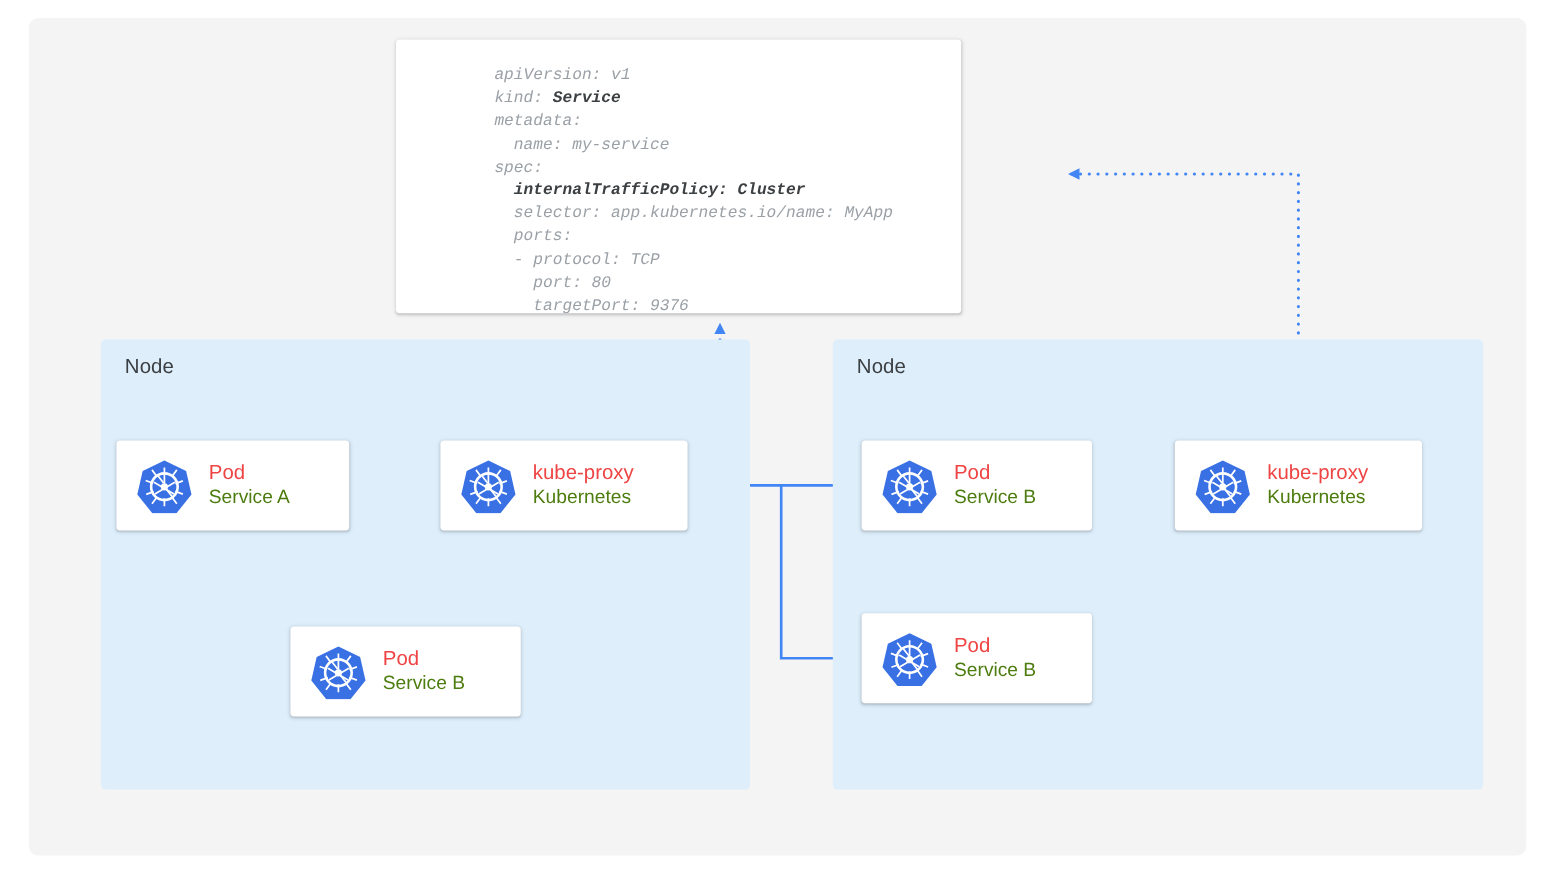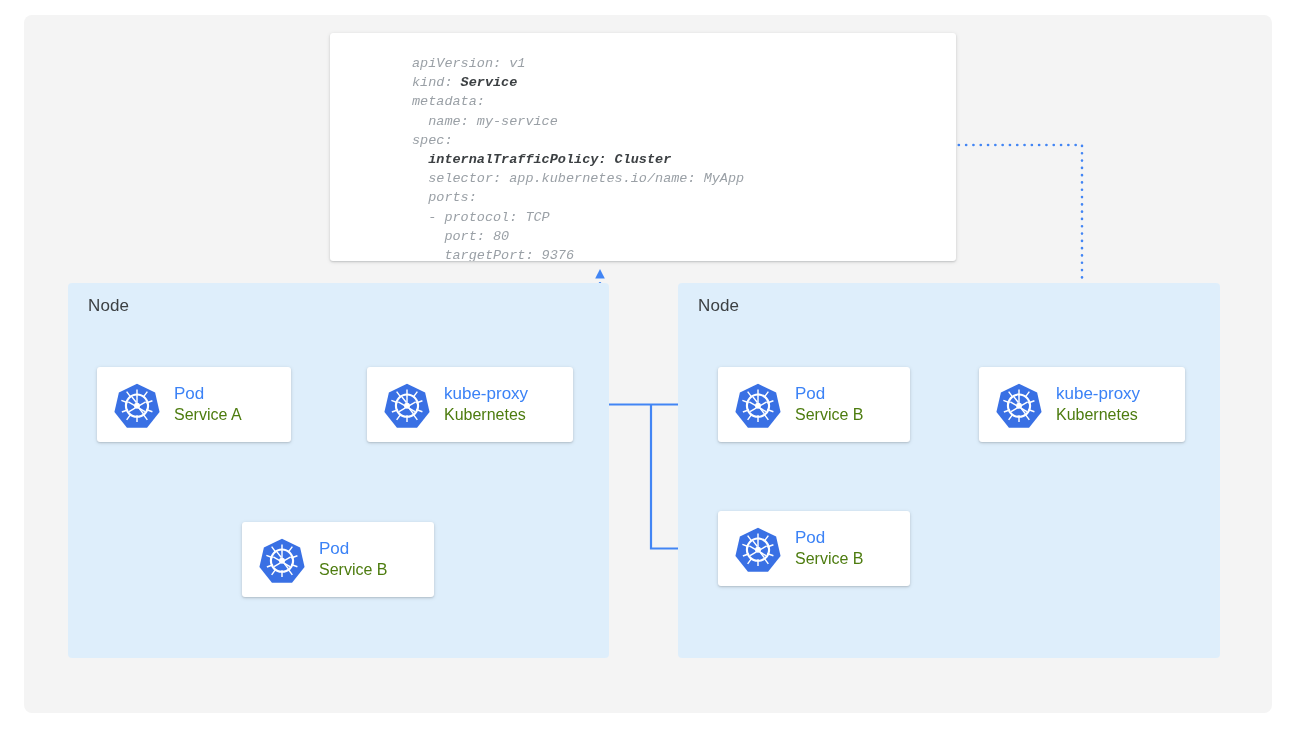--- a/index.html
+++ b/index.html
@@ -36,20 +36,21 @@
     width: 1296px;
     height: 729px;
     pointer-events: none;
   }
 
   
   .node-box {
     position: absolute;
     background: #deeefb;
     border-radius: 4px;
+    margin-left: 16px;
   }
   #node-left  { left: 68px;  top: 283px; width: 541px; height: 375px; }
   #node-right { left: 678px; top: 283px; width: 542px; height: 375px; }
 
   .node-label {
     position: absolute;
     left: 20px;
     top: 13px;
     font-size: 17px;
     color: #3c4043;
@@ -75,21 +76,21 @@
     display: block;
   }
   .card-text {
     display: flex;
     flex-direction: column;
     justify-content: center;
     line-height: 1.28;
   }
   .card-title {
     font-size: 17px;
-    color: #3b82f6;
+    color: #ef4444;
     white-space: nowrap;
   }
   .card-sub {
     font-size: 16px;
     color: #4d7c0f;
     white-space: nowrap;
   }
 
   
   #card-pod-service-a        { left: 97px;  top: 367px; width: 194px; height: 75px; }
@@ -97,21 +98,21 @@
   #card-pod-service-b-left   { left: 242px; top: 522px; width: 192px; height: 75px; }
   #card-pod-service-b-top    { left: 718px; top: 367px; width: 192px; height: 75px; }
   #card-pod-service-b-bottom { left: 718px; top: 511px; width: 192px; height: 75px; }
   #card-kube-proxy-right     { left: 979px; top: 367px; width: 206px; height: 75px; }
 
   
   #yaml-card {
     position: absolute;
     left: 330px;
     top: 33px;
-    width: 626px;
+    width: 471px;
     height: 228px;
     background: #ffffff;
     border-radius: 3px;
     box-shadow: 0 1px 2px rgba(60,64,67,.22), 0 1px 4px rgba(60,64,67,.10);
     box-sizing: border-box;
     overflow: hidden;
   }
   #yaml-code {
     margin: 0;
     padding: 21px 0 0 82px;

